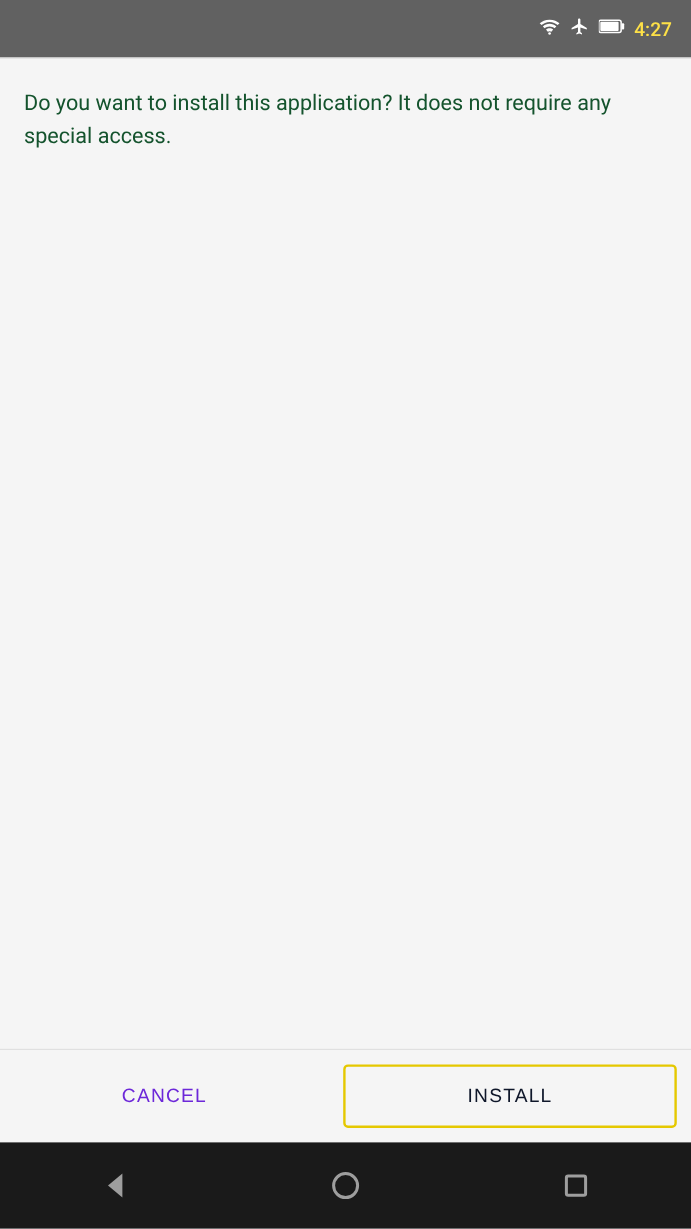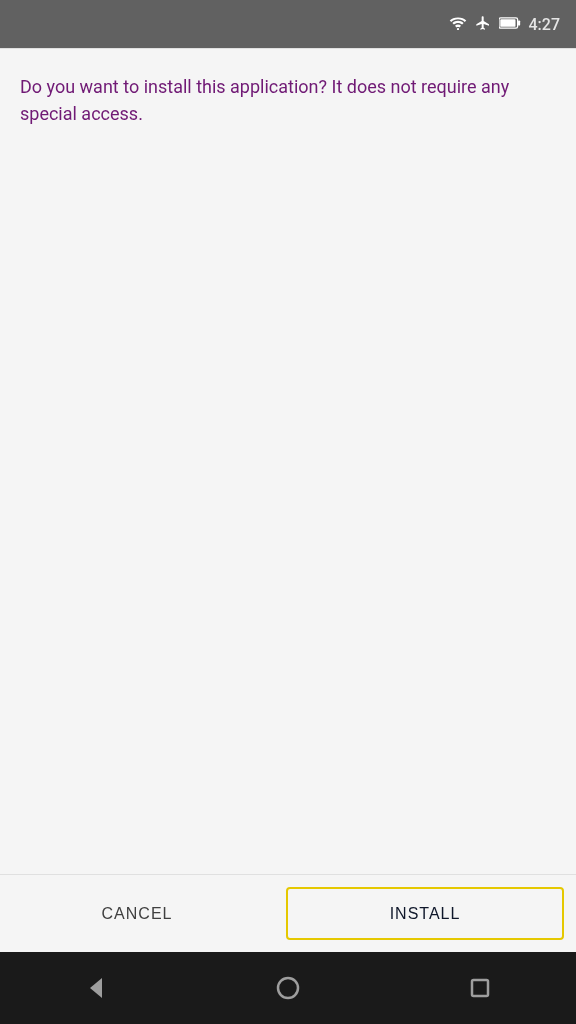--- a/index.html
+++ b/index.html
@@ -35,21 +35,21 @@
       align-items: center;
       gap: 8px;
     }
 
     .status-icon {
       color: white;
       font-size: 14px;
     }
 
     .status-time {
-      color: #e5e5e5;
+      color: #fde047;
       font-size: 16px;
       font-weight: 500;
     }
 
     
     .main-content {
       flex: 1;
       background: #f5f5f5;
       display: flex;
       flex-direction: column;
@@ -73,21 +73,21 @@
     .divider {
       height: 1px;
       background: #e0e0e0;
       margin: 0 0 16px 0;
     }
 
     
     .description {
       padding: 8px 20px;
       font-size: 18px;
-      color: #701a75;
+      color: #14532d;
       line-height: 1.5;
       font-weight: 400;
     }
 
     
     .spacer {
       flex: 1;
     }
 
     
@@ -188,21 +188,21 @@
 <div class="main-content">
 
 
   <div class="divider"></div>
 
   <div class="description">Do you want to install this application? It does not require any special access.</div>
 
   <div class="spacer"></div>
 
   <div class="action-bar">
-    <button class="action-button cancel-button" style="color: #404040;">CANCEL</button>
+    <button class="action-button cancel-button" style="color: #6d28d9;">CANCEL</button>
     <button class="action-button install-button" style="color: #0f172a; border-color: rgb(229, 200, 0);">INSTALL</button>
   </div>
 
 </div>
 
 <div class="nav-bar">
 
   <div class="nav-icon">
     <svg width="28" height="28" viewBox="0 0 28 28">
       <polygon points="20,4 8,14 20,24" fill="#9e9e9e"></polygon>

